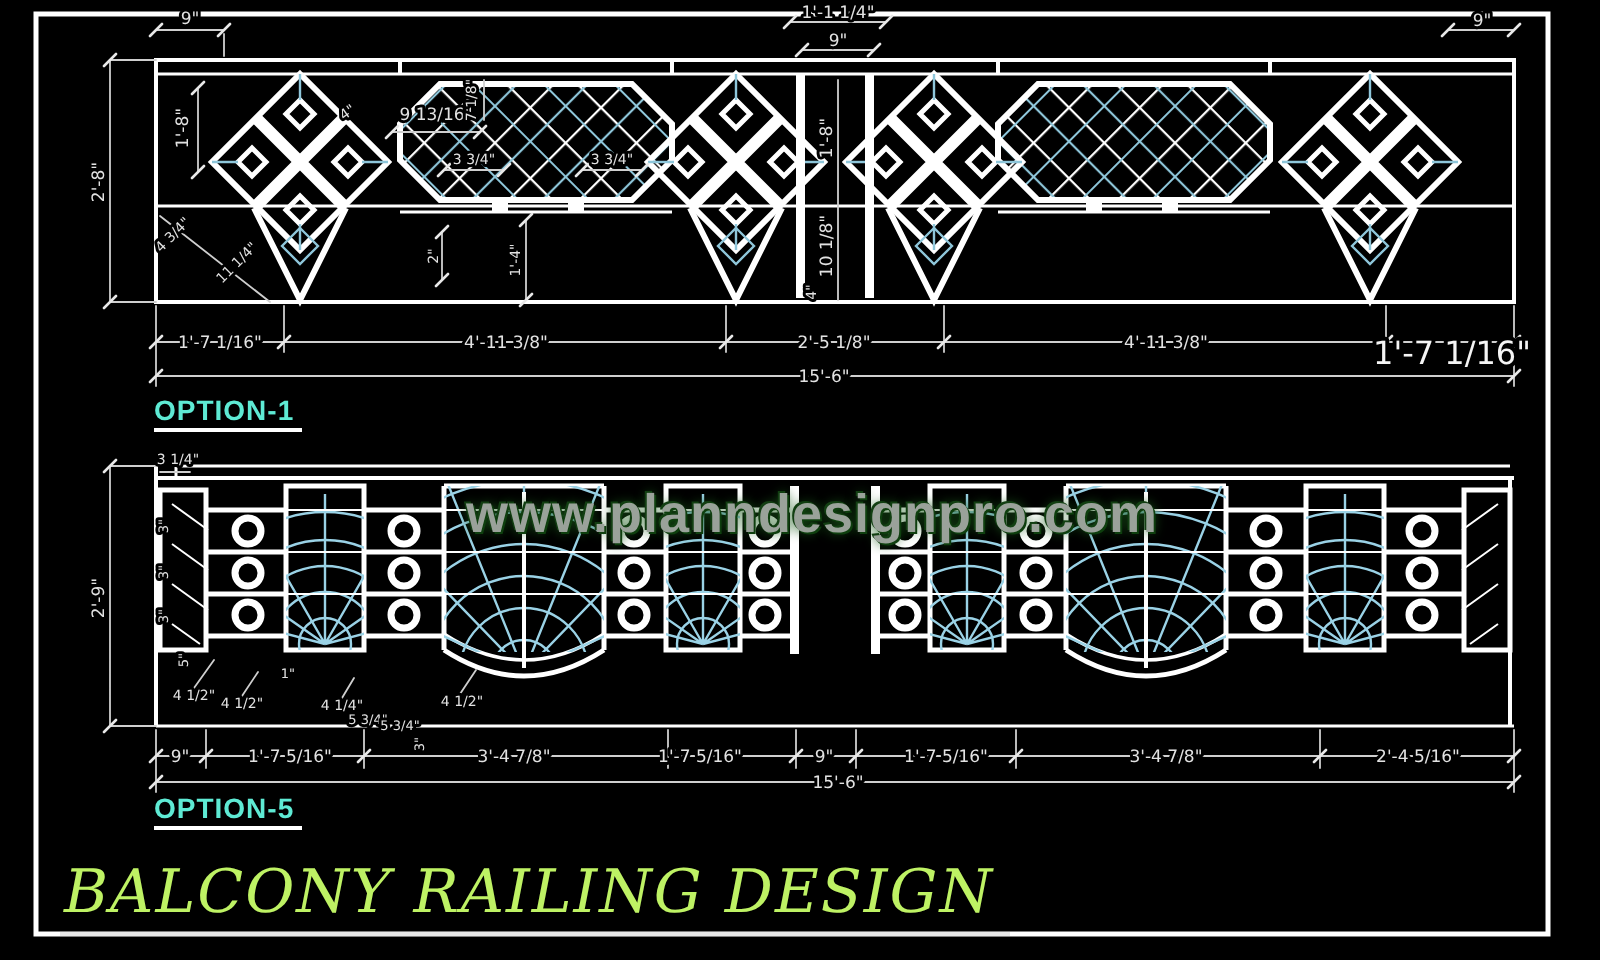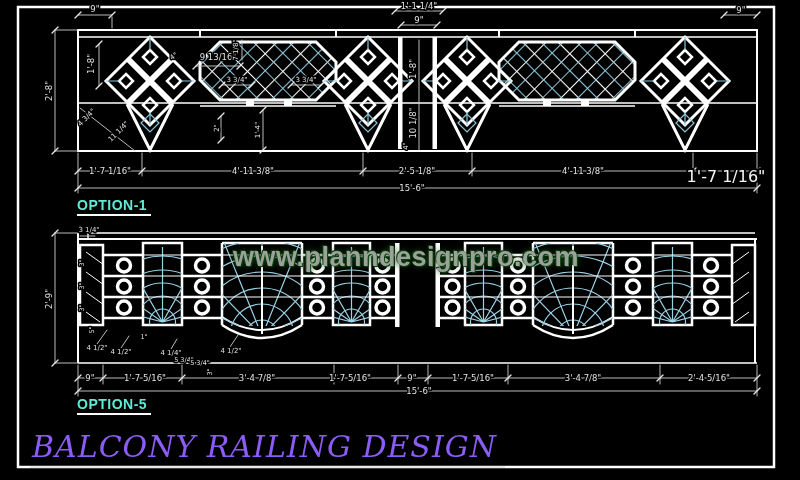--- a/index.html
+++ b/index.html
@@ -11,21 +11,21 @@
   .dim-sm{font-size:7px;}
   .dim-xs{font-size:6.5px;}
   .dim-big{font-size:16px;fill:#f5f5f5;stroke-width:4px;}
   .overlay{position:absolute;color:#5eead4;}
   .option-label{font-family:"Liberation Sans","DejaVu Sans",sans-serif;font-weight:bold;
        font-size:14px;letter-spacing:.5px;border-bottom:2px solid #fff;padding:0 4px 1px 0;}
   #watermark{left:233px;top:219px;width:360px;font-family:"Liberation Sans","DejaVu Sans",sans-serif;
        font-weight:bold;font-size:27px;letter-spacing:.5px;color:#9aa29a;z-index:5;
        text-shadow:1px 1px 0 #0e3f0e,-1px -1px 0 #123f12,0 0 6px #1a5c1a;margin-top:23px;}
   #title{left:30px;top:429px;font-family:"DejaVu Serif","Liberation Serif",serif;font-style:italic;
-       font-size:30px;letter-spacing:1px;color:#8b5cf6;border-bottom:2px solid #e8e8e8;
+       font-size:30px;letter-spacing:1px;color:#bef264;border-bottom:2px solid #e8e8e8;
        padding:0 8px 2px 2px;}
   #opt1{left:77px;top:197px;}
   #opt2{left:77px;top:396px;}
 </style>
 </head>
 <body>
 
 <div id="sheet">
 
 <svg width="800" height="480" viewBox="0 0 800 480">

